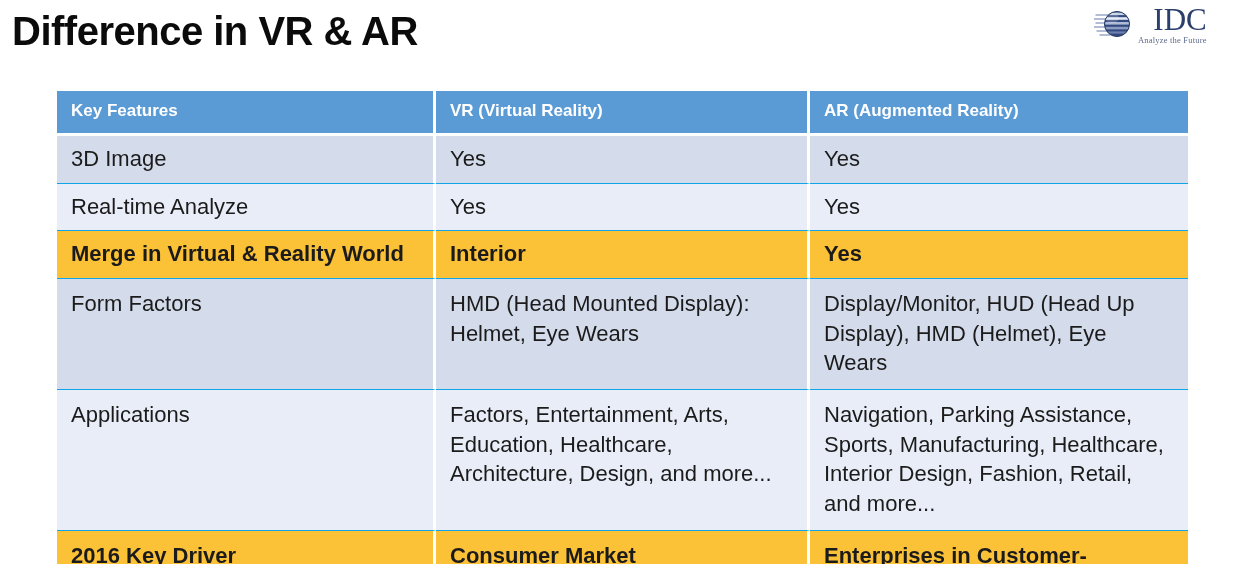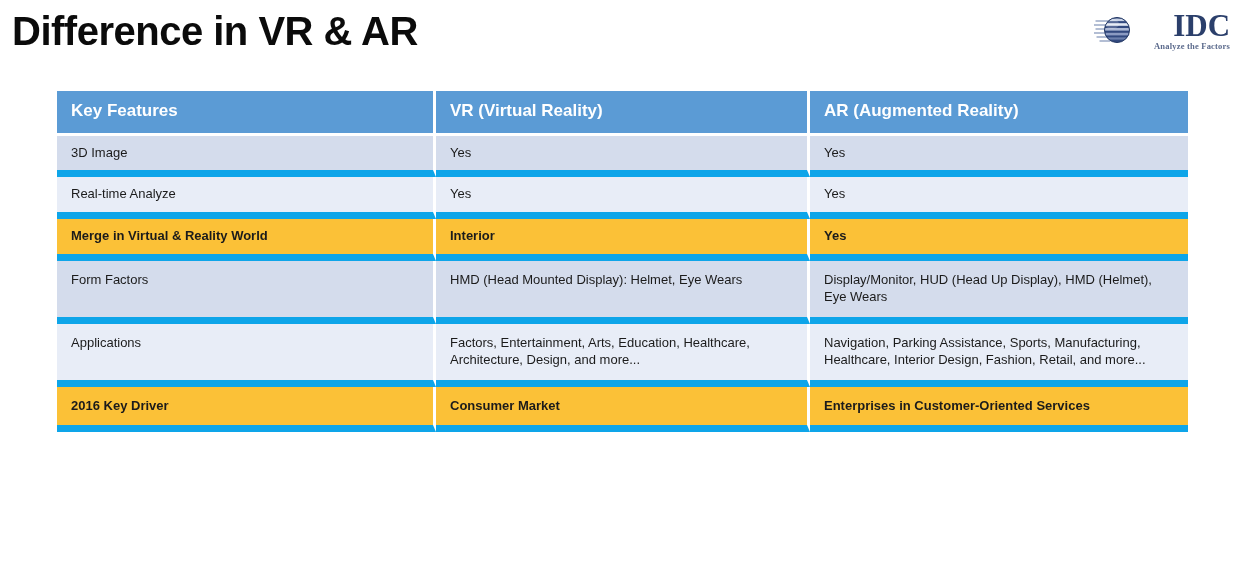--- a/index.html
+++ b/index.html
@@ -35,23 +35,22 @@
   }
 
   
   .logo {
     position: absolute;
     right: 8px;
     top: 4px;
     width: 150px;
     height: 46px;
     display: flex;
-    align-items: flex-end;
-    gap: 16px;
-    font-weight: bold;
+    align-items: flex-start;
+    gap: 0;
   }
   .logo-globe {
     width: 44px;
     height: 40px;
     flex: 0 0 auto;
   }
   .logo-text-wrap {
     display: flex;
     flex-direction: column;
     align-items: flex-end;
@@ -84,25 +83,25 @@
     table-layout: fixed;
   }
   .table col.c1 { width: 379px; }
   .table col.c2 { width: 374px; }
   .table col.c3 { width: 378px; }
 
   .table th, .table td {
     padding: 8px 14px 9px 14px;
     vertical-align: top;
     text-align: left;
-    font-size: 13px;
+    font-size: 22px;
     line-height: 1.35;
     color: #1b1b1b;
     border-right: 3px solid #ffffff;
-    border-bottom: 7px solid #0ea5e9;
+    border-bottom: 1px solid #0ea5e9;
     word-wrap: break-word;
   }
   .table th:last-child, .table td:last-child {
     border-right: none;
   }
 
   
   .table thead th {
     background: #5b9bd5;
     color: #ffffff;
@@ -162,21 +161,21 @@
           <rect x="10" y="18.0" width="27" height="2.6" fill="#aebad6"></rect>
           <rect x="10" y="22.8" width="27" height="2.6" fill="#8b9bc2"></rect>
           <rect x="10" y="27.4" width="27" height="2.2" fill="#6d80ad"></rect>
           <ellipse cx="18" cy="14" rx="7" ry="5" fill="#ffffff" opacity="0.18"></ellipse>
         </g>
         <circle cx="23" cy="20" r="12.5" fill="none" stroke="#223763" stroke-width="1"></circle>
       </svg>
     </span>
     <span class="logo-text-wrap">
       <span class="logo-idc">IDC</span>
-      <span class="logo-tag">Analyze the Factors</span>
+      <span class="logo-tag">Analyze the Future</span>
     </span>
   </div>
 
   <table class="table">
     <colgroup>
       <col class="c1">
         <col class="c2">
         <col class="c3">
     </colgroup>
     <thead>

